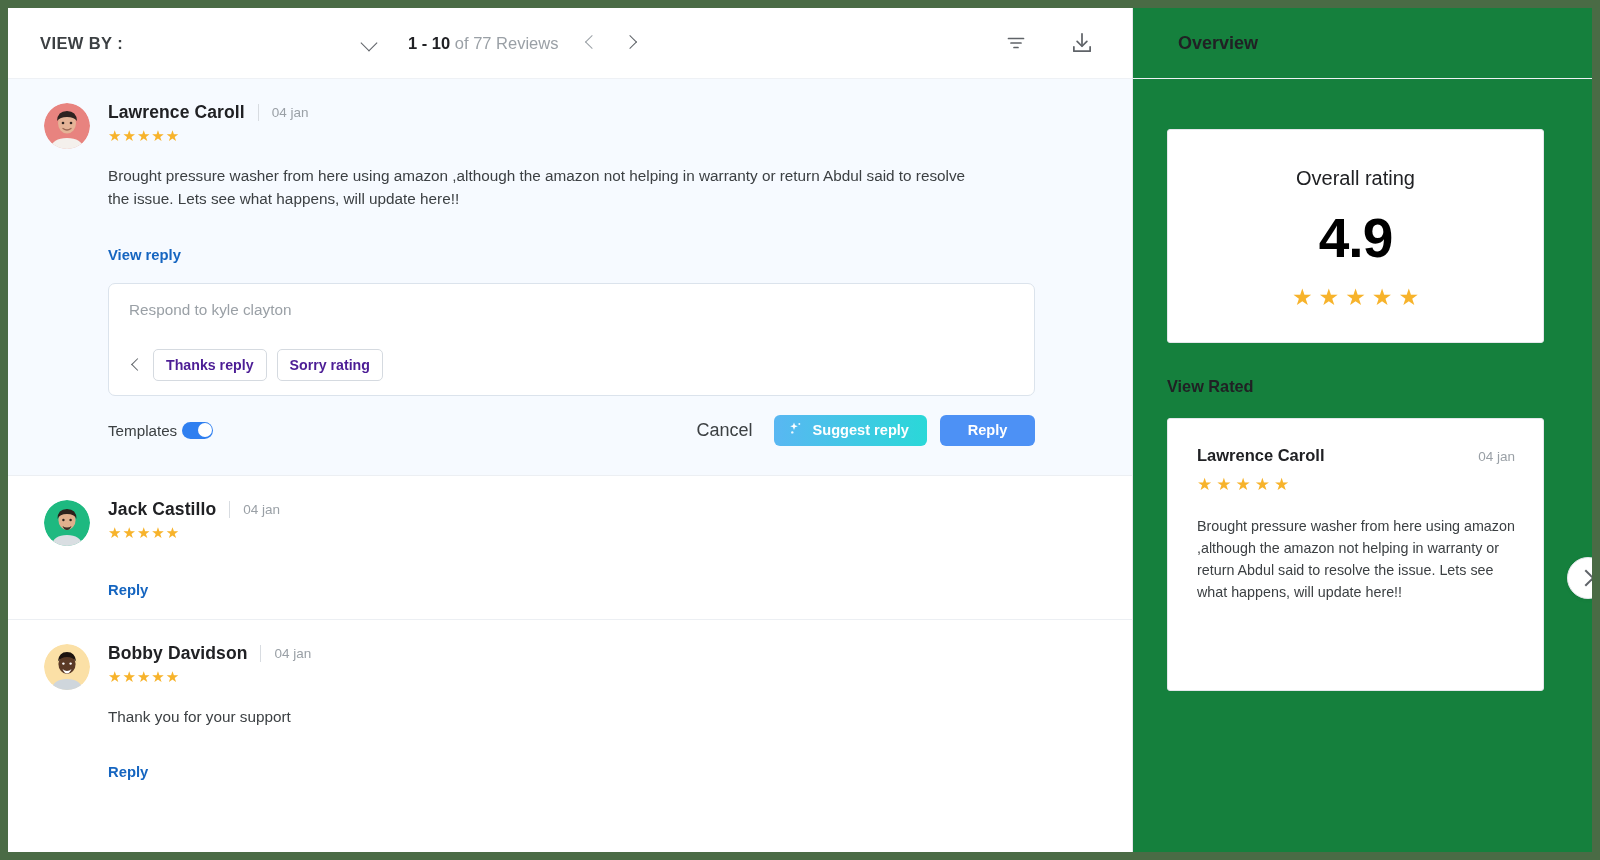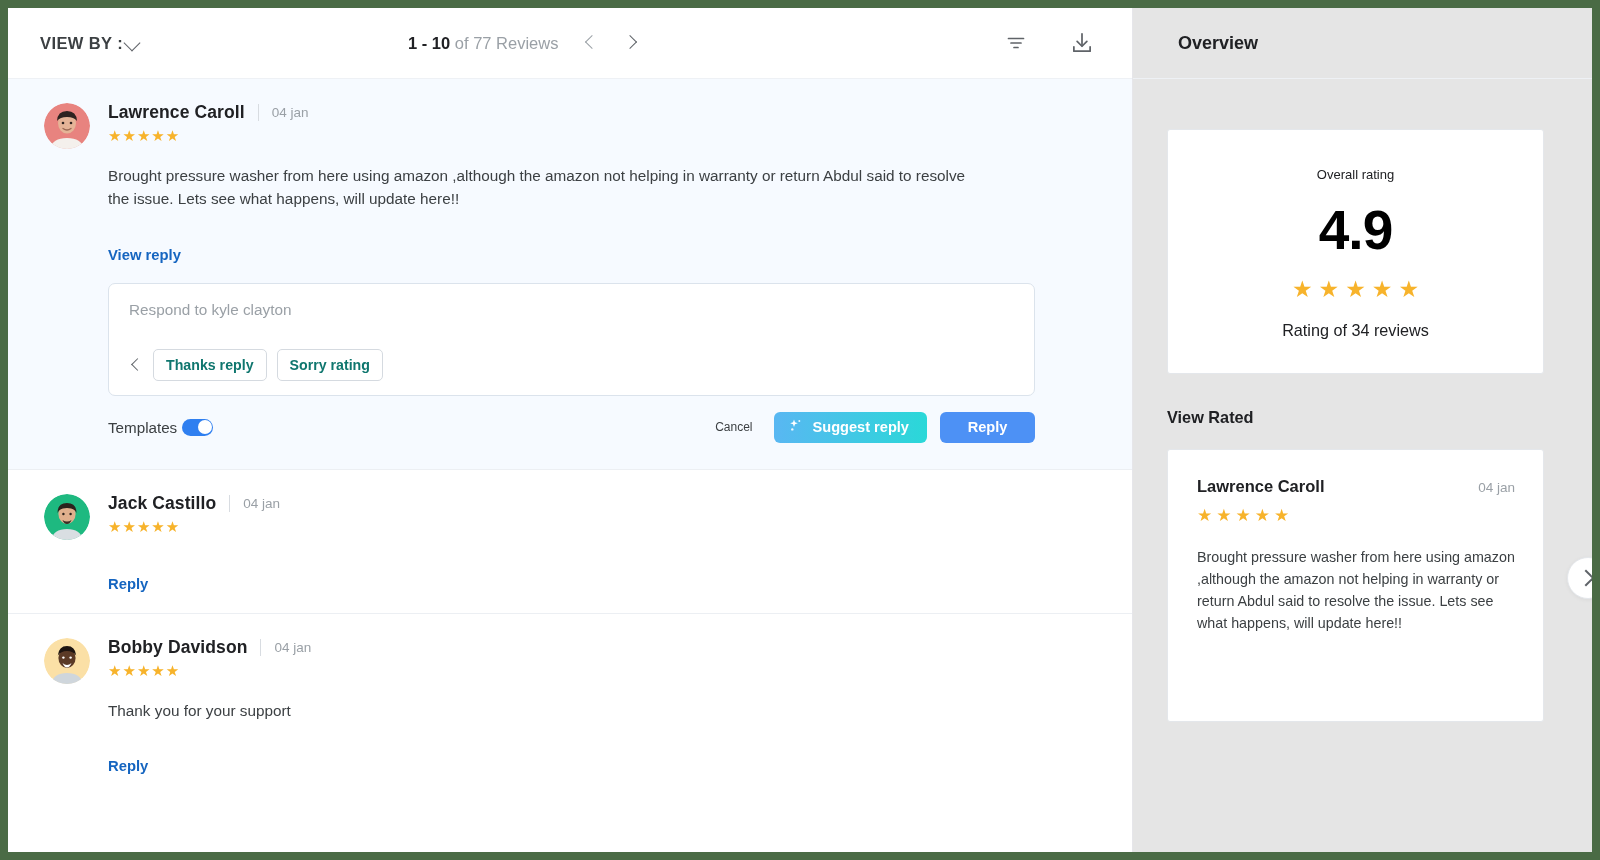--- a/index.html
+++ b/index.html
@@ -41,20 +41,21 @@
     align-items: center;
     background: #ffffff;
     border-bottom: 1px solid #eef1f5;
     padding: 0 28px 0 32px;
   }
 
   .viewby-group {
     display: flex;
     align-items: center;
     width: 350px;
+    justify-content: space-between;
     cursor: pointer;
   }
   .viewby-label {
     font-size: 16.5px;
     font-weight: 600;
     letter-spacing: .4px;
     color: #3c4043;
   }
   .chevron-down {
     width: 20px; height: 20px;
@@ -231,21 +232,21 @@
     border-bottom: 1.7px solid #5f6368;
     transform: rotate(45deg);
   }
   .tpl-chip {
     border: 1px solid #d5dae0;
     border-radius: 5px;
     background: #fff;
     font-family: "Liberation Sans", sans-serif;
     font-size: 14.2px;
     font-weight: 700;
-    color: #0f766e;
+    color: #4c1d95;
     padding: 7px 12px;
     cursor: pointer;
   }
 
   .composer-actions {
     margin-left: 64px;
     margin-top: 16px;
     width: 927px;
     display: flex;
     align-items: center;
@@ -271,21 +272,21 @@
     right: 1.5px; top: 1.5px;
     width: 14px; height: 14px;
     border-radius: 50%;
     background: #fff;
   }
   .actions-spacer { flex: 1; }
 
   .btn-cancel {
     font-family: "Liberation Sans", sans-serif;
     background: none; border: none;
-    font-size: 12px;
+    font-size: 18px;
     color: #3c4043;
     cursor: pointer;
     padding: 8px 14px;
     margin-right: 8px;
   }
   .btn-suggest {
     font-family: "Liberation Sans", sans-serif;
     border: none;
     border-radius: 6px;
     height: 31px;
@@ -310,21 +311,21 @@
     color: #fff;
     font-size: 14.6px;
     font-weight: 700;
     cursor: pointer;
   }
 
   
   .right-col {
     flex: 1;
     height: 100%;
-    background: #e5e5e5;
+    background: #15803d;
     display: flex;
     flex-direction: column;
     position: relative;
     justify-content: flex-end;
   }
   .rp-header {
     height: 71px;
     flex: none;
     display: flex;
     align-items: center;
@@ -343,21 +344,21 @@
   }
 
   .rating-card {
     border: 1px solid #e4e7eb;
     border-radius: 3px;
     padding: 37px 10px 33px;
     text-align: center;
     background: #fff;
   }
   .rating-caption {
-    font-size: 13px;
+    font-size: 20px;
     color: #202124;
   }
   .rating-value {
     font-size: 55px;
     font-weight: 700;
     color: #000000;
     line-height: 1;
     margin-top: 21px;
     letter-spacing: -1px;
   }
@@ -631,21 +632,20 @@
       <div class="rating-card">
         <div class="rating-caption">Overall rating</div>
         <div class="rating-value">4.9</div>
         <div class="rating-stars">
           <span>★</span>
           <span>★</span>
           <span>★</span>
           <span>★</span>
           <span>★</span>
         </div>
-        <div class="rating-sub">Rating of 34 reviews</div>
       </div>
 
       <div class="section-title">View Rated</div>
 
       <div class="top-card">
         <div class="tc-head">
           <span class="tc-name">Lawrence Caroll</span>
           <span class="tc-date">04 jan</span>
         </div>
         <div class="tc-stars">

